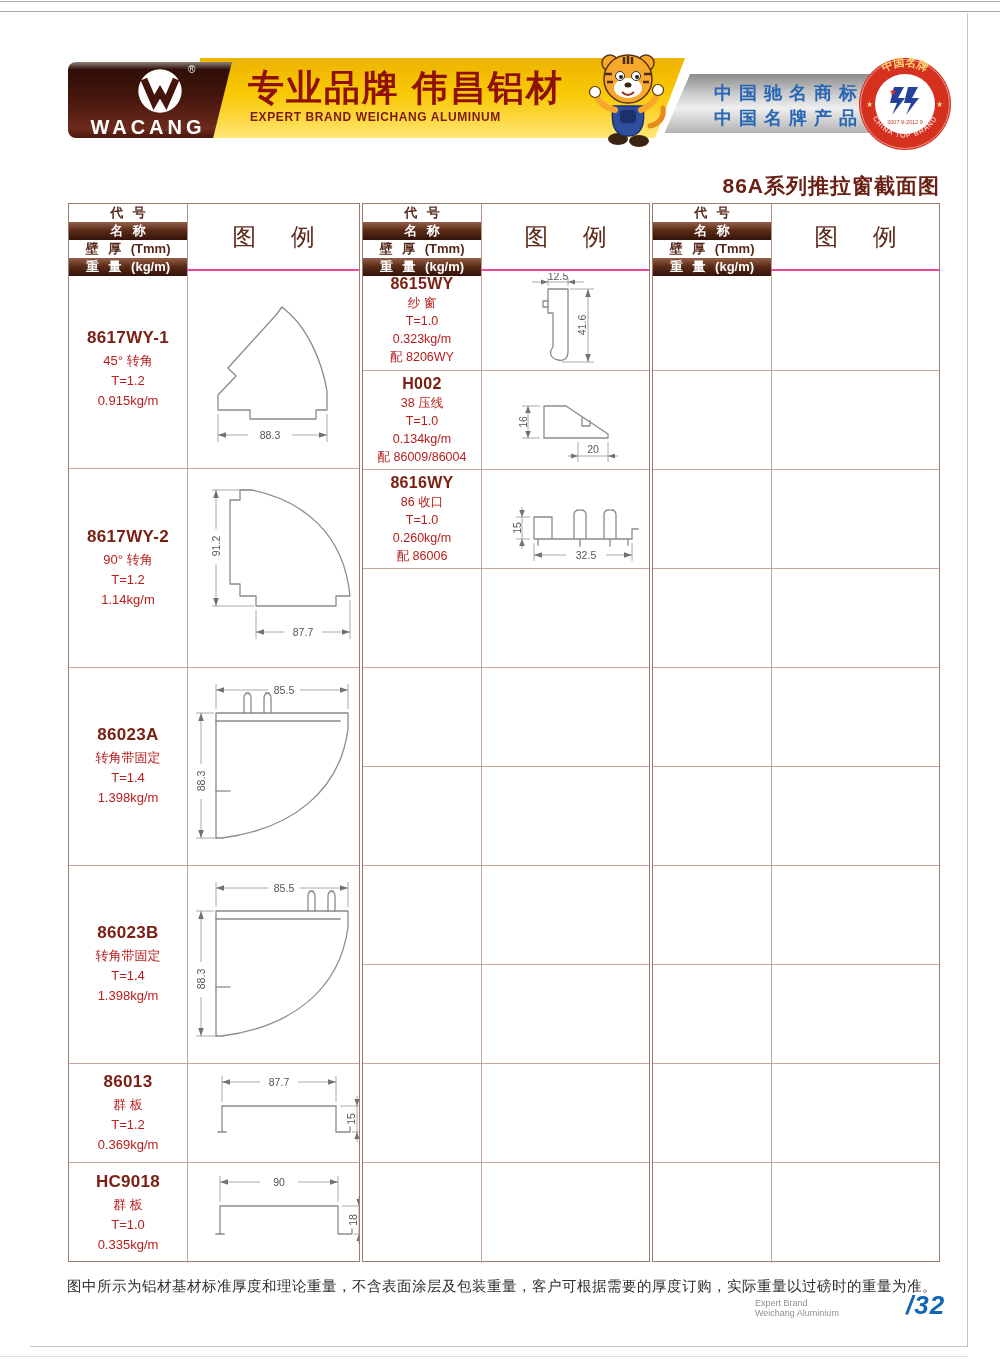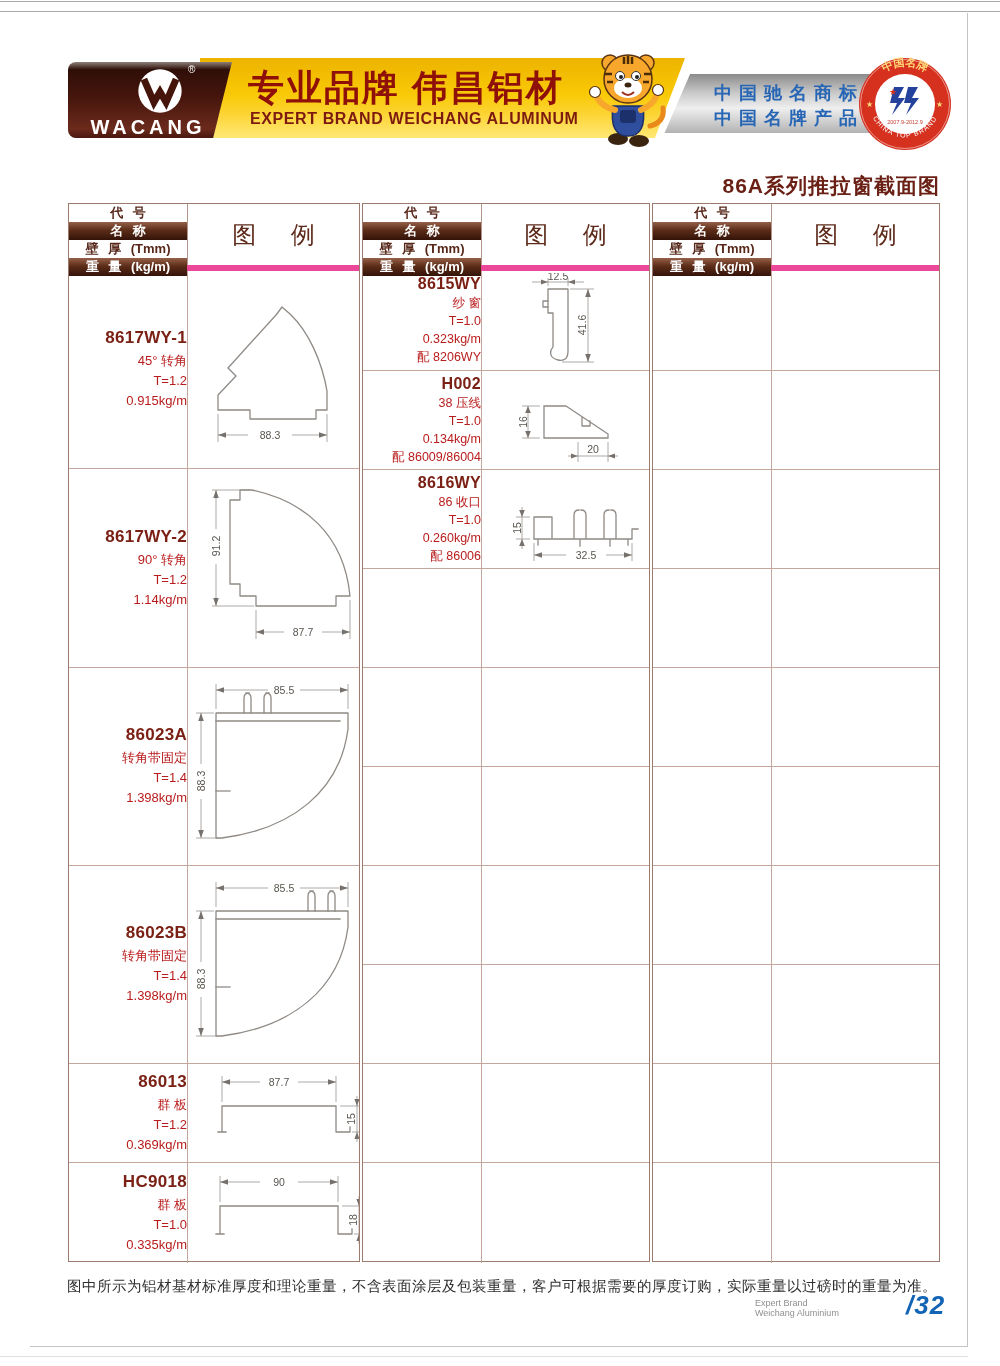--- a/index.html
+++ b/index.html
@@ -12,21 +12,21 @@
   .frame-right  { position:absolute; left:967px; top:13px; width:1px; height:1334px; background:#c4c4c4; }
   .frame-bottom { position:absolute; left:30px; top:1346px; width:938px; height:1px; background:#c4c4c4; }
   .frame-bottom2{ position:absolute; left:0; top:1356px; width:968px; height:1px; background:#e0e0e0; }
 
   
   .gold-banner { position:absolute; left:200px; top:58px; width:485px; height:80px;
     background:linear-gradient(180deg,#edb300 0%,#f9c905 45%,#fcd434 70%,#ffe876 100%);
     clip-path:polygon(0 0,100% 0,93.8% 100%,0 100%); }
   .banner-cn { position:absolute; left:48px; top:6px; font-size:36px; font-weight:bold;
     color:#8e1009; letter-spacing:2px; white-space:nowrap;text-align:center; }
-  .banner-en { position:absolute; left:50px; top:52px; font-size:16px; font-weight:bold;
+  .banner-en { position:absolute; left:50px; top:52px; font-size:12px; font-weight:bold;
     color:#7d1a10; letter-spacing:0.6px; white-space:nowrap; }
 
   .logo-block { position:absolute; left:68px; top:62px; width:164px; height:76px;
     background:linear-gradient(180deg,#8d8078 0%,#2f0f08 10%,#45150c 45%,#6b2a1c 88%,#4a170f 100%);
     border-radius:8px 0 0 8px;
     clip-path:polygon(0 0,100% 0,88.5% 100%,0 100%); }
   .logo-mono { position:absolute; left:66px; top:3px; }
   .logo-reg  { position:absolute; left:120px; top:2px; color:#fff; font-size:10px; }
   .logo-word { position:absolute; left:10px; top:54px; width:140px; text-align:center;
     color:#fff; font-size:20px; font-weight:bold; letter-spacing:4px; }
@@ -43,33 +43,33 @@
 
   .page-title { position:absolute; right:60px; top:172px; font-size:21px; font-weight:bold;
     color:#6a2015; letter-spacing:1px; }
 
   
   .group { position:absolute; top:203px; height:1059px; border:1px solid #9c7a6e; background:#fff; }
   .g1 { left:68px;  width:292px; }
   .g2 { left:362px; width:288px; }
   .g3 { left:652px; width:288px; }
 
-  .ghead { display:flex; height:67px; border-bottom:6px solid #ec4899;justify-content:space-between; }
+  .ghead { display:flex; height:67px; border-bottom:2px solid #ec4899;justify-content:space-between; }
   .ghead-left { width:119px; border-right:1px solid #b5948b; display:flex; flex-direction:column; }
   .hrow { flex:1; display:flex; align-items:center; justify-content:center;
     font-size:13px; font-weight:bold; word-spacing:6px; white-space:nowrap; }
   .hrow.white { color:#57281a; background:#fff; }
   .hrow.brown { background:linear-gradient(180deg,#96604a 0%,#5c2d18 45%,#341309 100%); color:#fff; }
   .ghead-legend { flex:1; display:flex; align-items:center; justify-content:center;
     font-size:24px; color:#5d2a1a; word-spacing:28px; }
 
   .prow { display:flex; border-bottom:1px solid #c5a69c; }
   .prow:last-child { border-bottom:none; }
   .plabel { width:119px; border-right:1px solid #c5a69c; display:flex; flex-direction:column;
-    align-items:flex-end; justify-content:center; text-align:center; }
+    align-items:center; justify-content:center; text-align:center; }
   .pcode { font-size:17px; font-weight:bold; color:#7a2014; margin-bottom:3px; letter-spacing:0.3px; }
   .pline { font-size:13px; color:#b91c1c; line-height:20px; }
   .g2 .pcode { font-size:16px; margin-bottom:1px; }
   .g2 .pline { font-size:12.5px; line-height:18px; }
   .pdiag { flex:1; display:flex; align-items:center; justify-content:center; }
 
   
   svg .p { fill:none; stroke:#8f8a85; stroke-width:1.3; stroke-linejoin:round; stroke-linecap:square; }
   svg .d { fill:none; stroke:#9a958f; stroke-width:0.8; }
   svg .a { fill:#76716c; stroke:none; }

